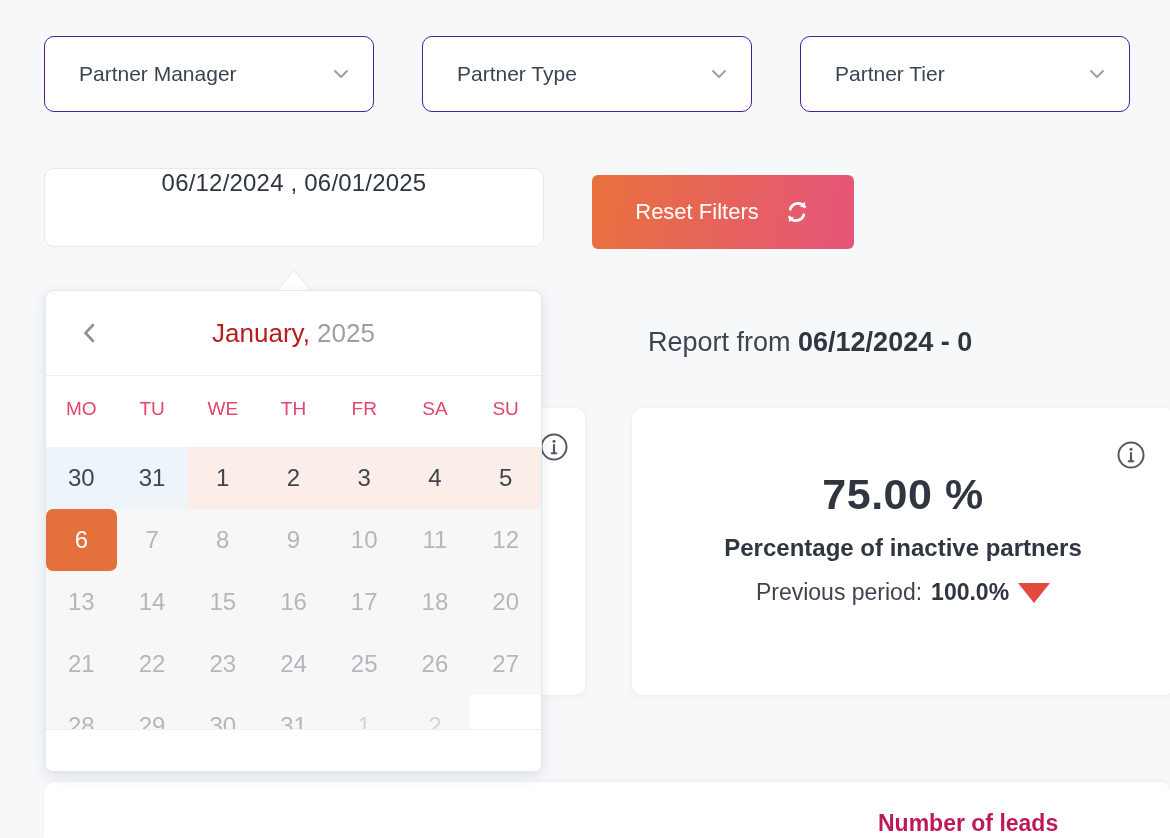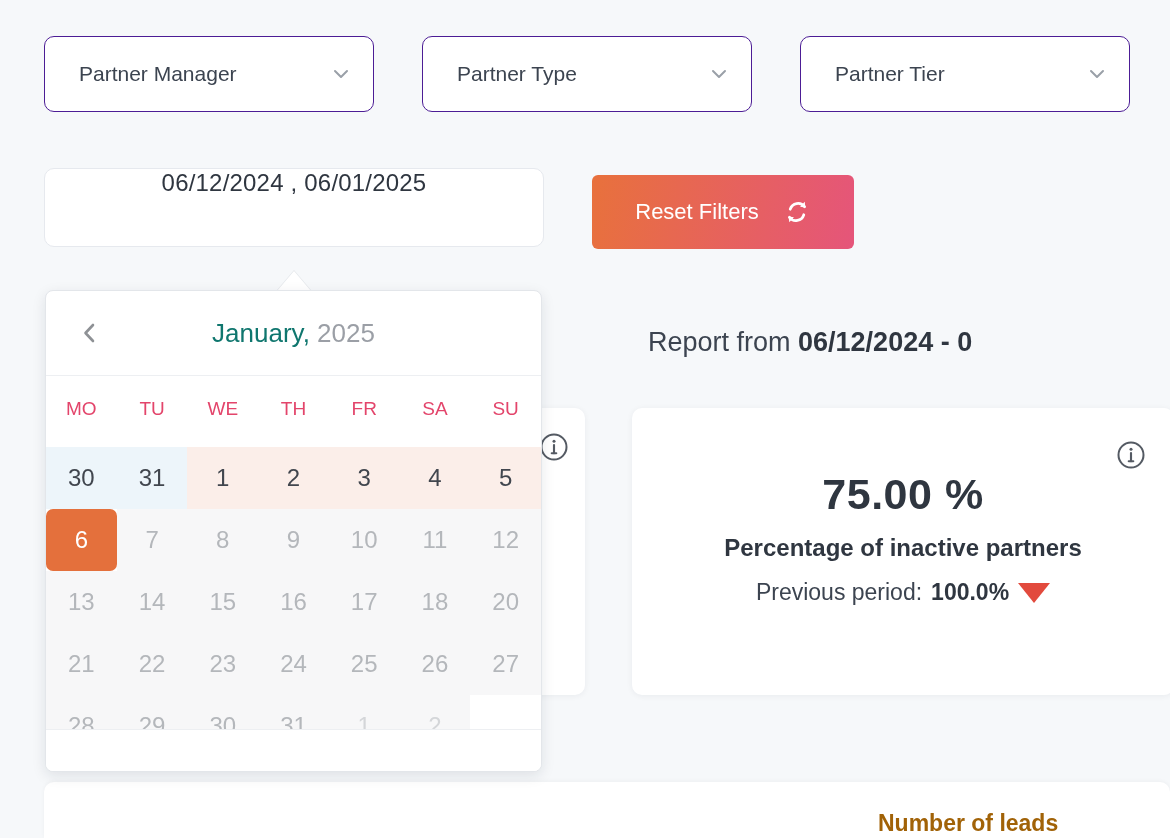--- a/index.html
+++ b/index.html
@@ -27,21 +27,21 @@
     background: #ffffff;
     border-radius: 10px 10px 0 0;
     box-shadow: 0 -1px 4px rgba(0,0,0,0.04);
   }
   #bottom-panel-title {
     position: absolute;
     left: 878px;
     top: 810px;
     font-size: 23px;
     font-weight: bold;
-    color: #a16207;
+    color: #be185d;
     white-space: nowrap;
   }
 
   
   .select-box {
     position: absolute;
     height: 76px;
     background: #ffffff;
     border: 1px solid #4c1d95;
     border-radius: 10px;
@@ -222,21 +222,21 @@
     display: flex; align-items: center; justify-content: center;
     cursor: pointer; background: none; border: none;
   }
   #calendar-prev-button svg { display: block; }
   #calendar-month-year {
     flex: 1;
     text-align: center;
     font-size: 26px;
     margin-right: 36px;
   }
-  #calendar-month-year .month { color: #0f766e; }
+  #calendar-month-year .month { color: #b91c1c; }
   #calendar-month-year .year { color: #9b9fa6; }
 
   .cal-grid {
     display: grid;
     grid-template-columns: repeat(7, 1fr);
   }
   #calendar-weekdays {
     padding-top: 16px;
   }
   .weekday {

